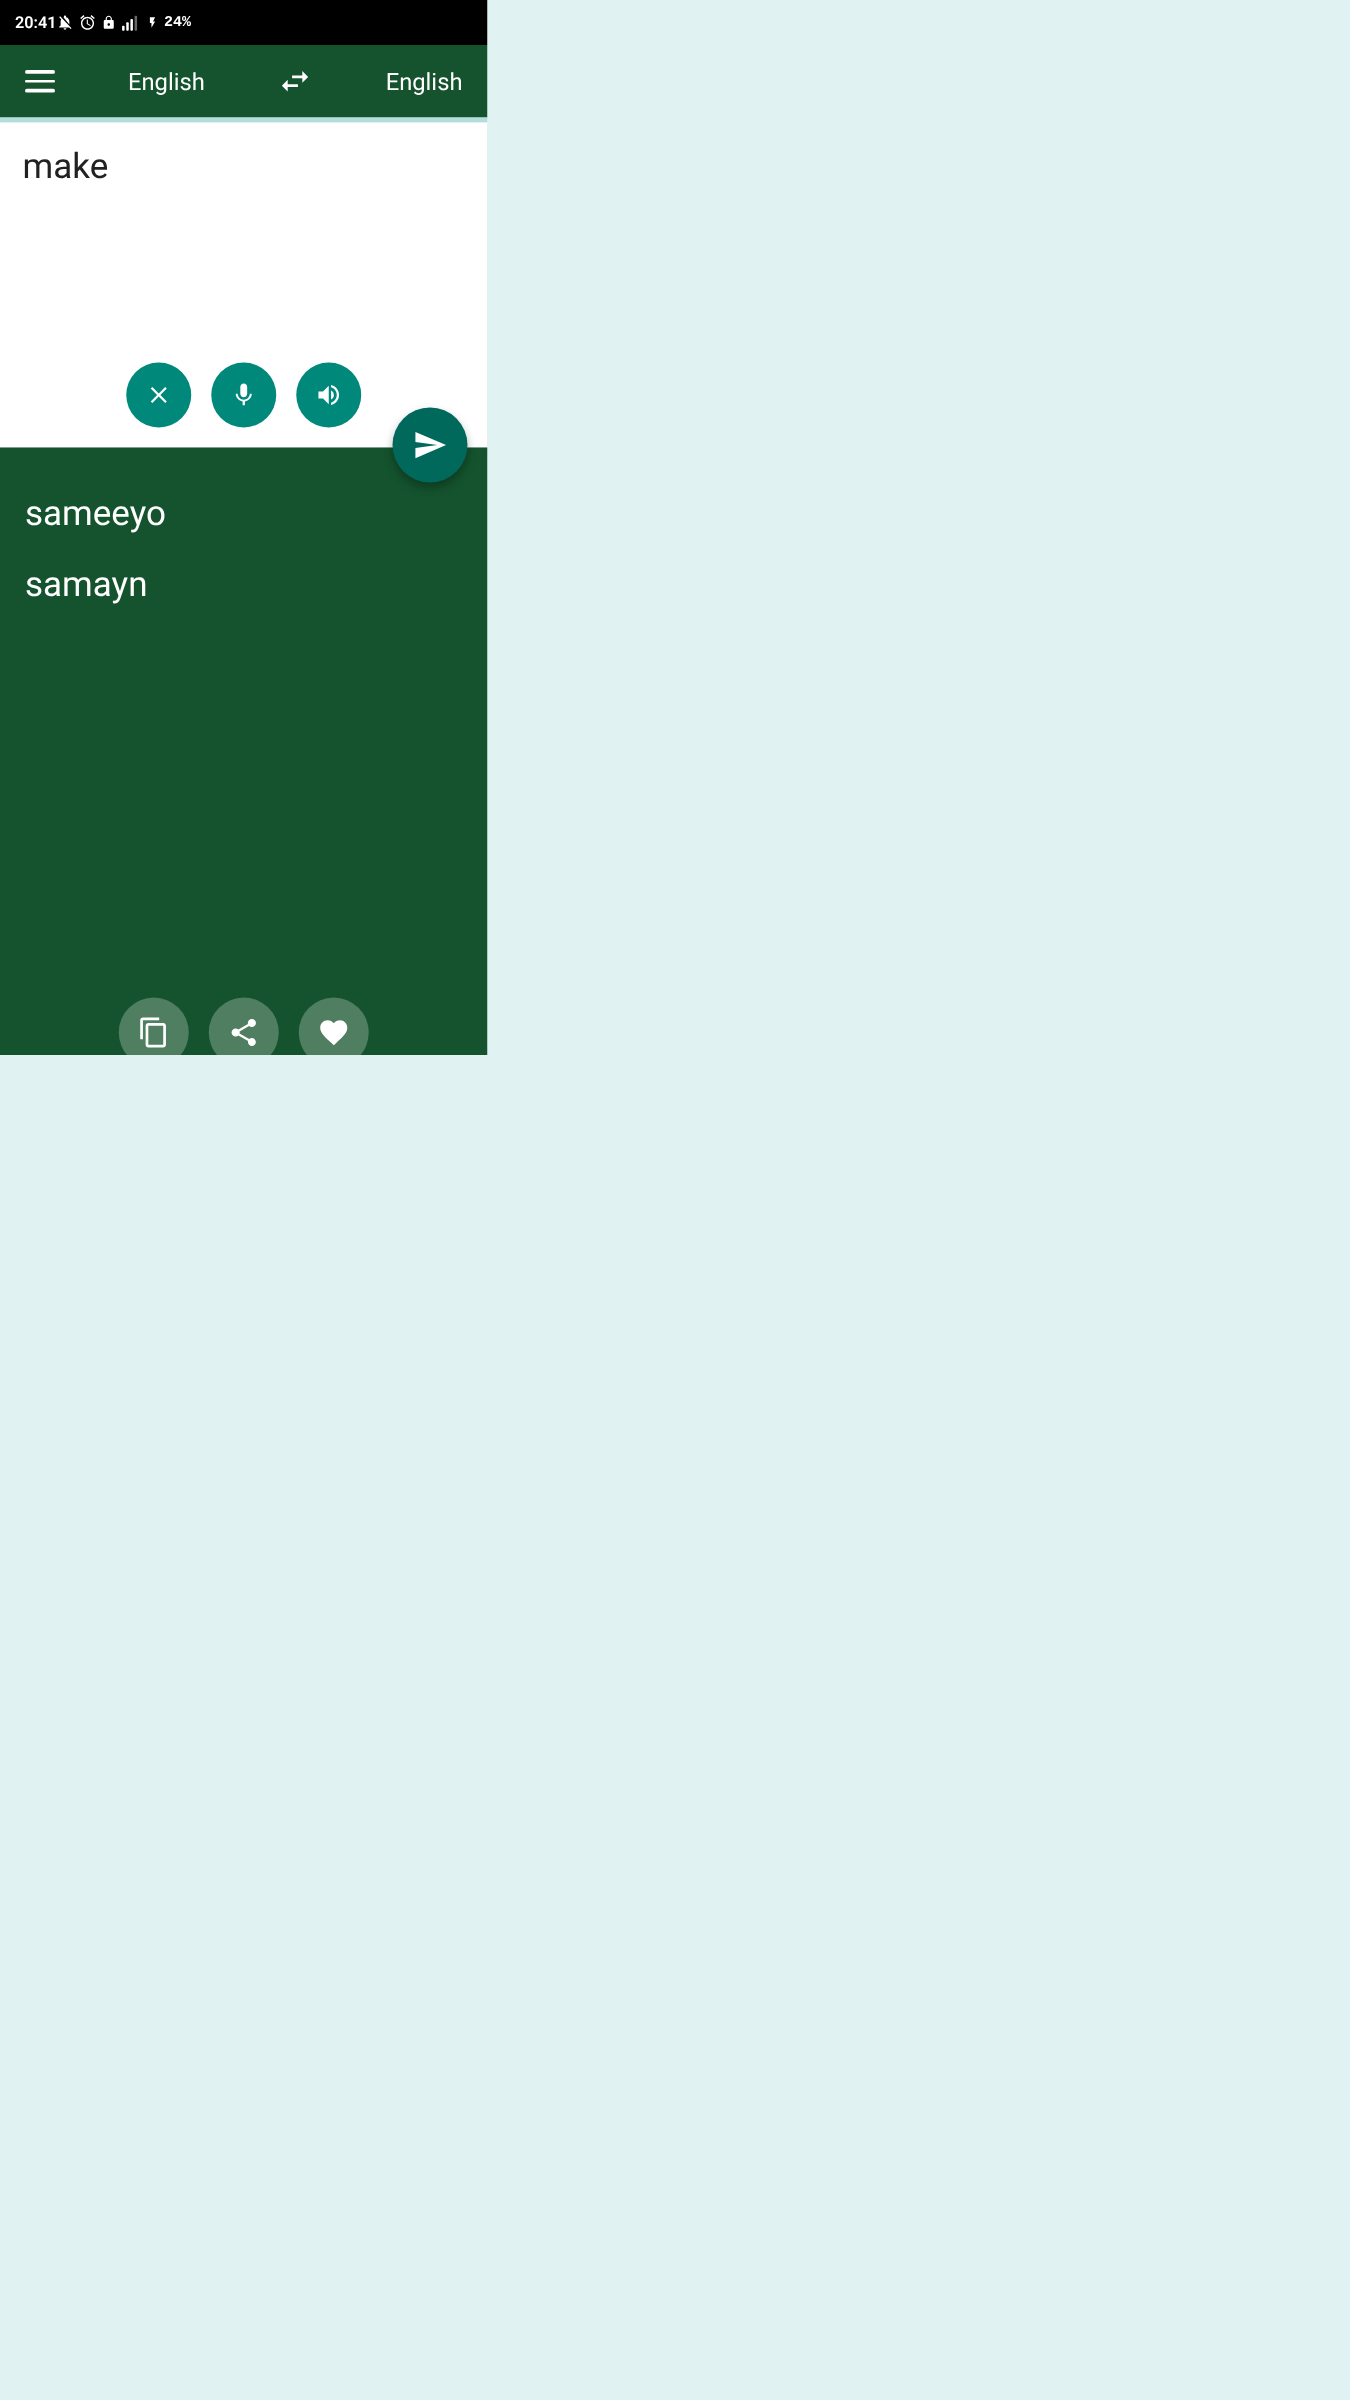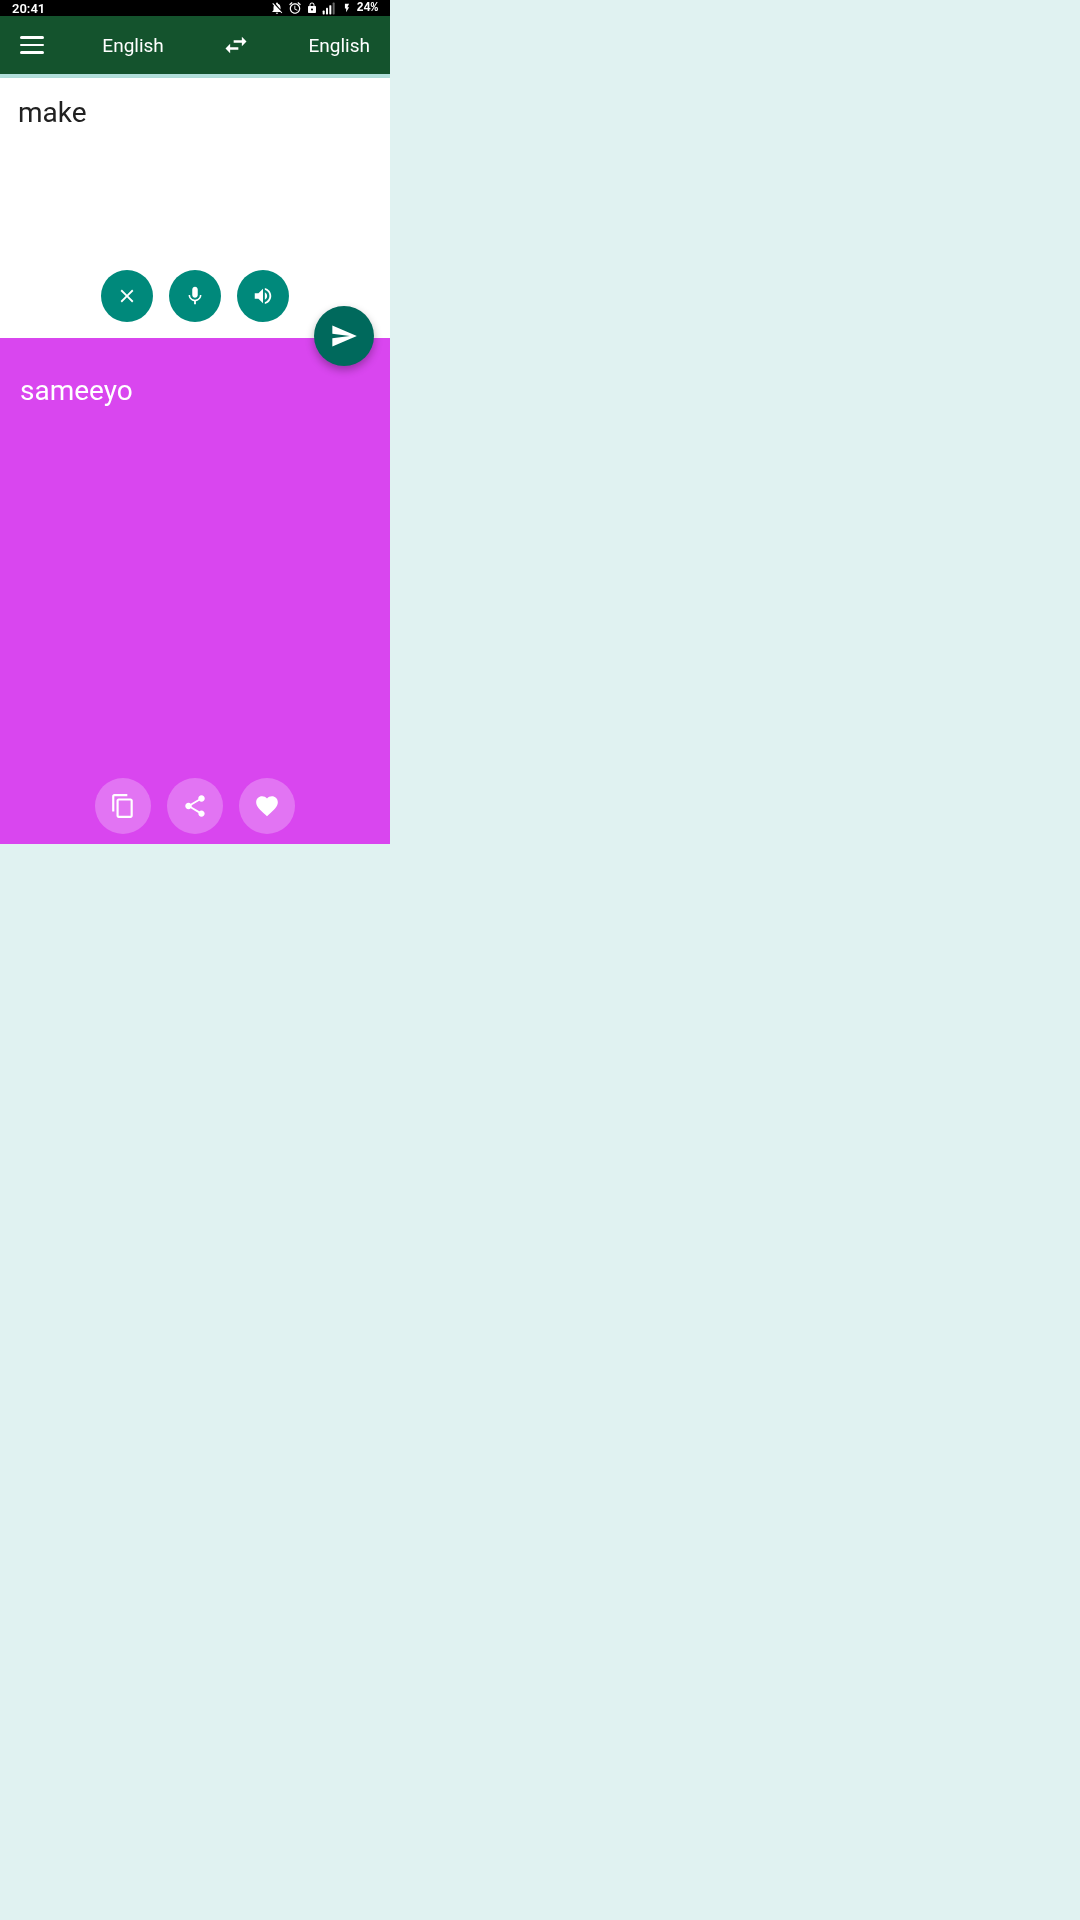--- a/index.html
+++ b/index.html
@@ -18,24 +18,23 @@
       transform-origin: top left;
     }
 
     
     .status-bar {
       background: #000;
       color: #fff;
       font-size: 13px;
       font-weight: 600;
       display: flex;
-      justify-content: space-between;
       align-items: center;
       padding: 4px 12px;
-      height: 16px;
+      height: 36px;
     }
 
     .status-icons {
       display: flex;
       align-items: center;
       gap: 4px;
       font-size: 11px;
     }
 
     
@@ -139,21 +138,21 @@
       align-items: center;
       justify-content: center;
       color: #fff;
       font-size: 24px;
       box-shadow: 0 4px 8px rgba(0,0,0,0.3);
       z-index: 10;
     }
 
     
     .translation-area {
-      background: #d946ef;
+      background: #14532d;
       flex: 1;
       padding: 36px 20px 20px 20px;
       position: relative;
       min-height: 520px;
     }
 
     .translation-word {
       color: #fff;
       font-size: 28px;
       font-weight: 400;
@@ -273,20 +272,21 @@
 
   <button class="send-btn" aria-label="send">
     <svg width="28" height="28" viewBox="0 0 24 24" fill="white">
       <path d="M2.01 21L23 12 2.01 3 2 10l15 2-15 2z"></path>
     </svg>
   </button>
 </div>
 
 <div class="translation-area">
   <div class="translation-word">sameeyo</div>
+  <div class="translation-word">samayn</div>
 
   <div class="bottom-actions">
 
     <button class="bottom-btn" aria-label="copy">
       <svg width="26" height="26" viewBox="0 0 24 24" fill="white">
         <path d="M16 1H4c-1.1 0-2 .9-2 2v14h2V3h12V1zm3 4H8c-1.1 0-2 .9-2 2v14c0 1.1.9 2 2 2h11c1.1 0 2-.9 2-2V7c0-1.1-.9-2-2-2zm0 16H8V7h11v14z"></path>
       </svg>
     </button>
 
     <button class="bottom-btn" aria-label="share">

